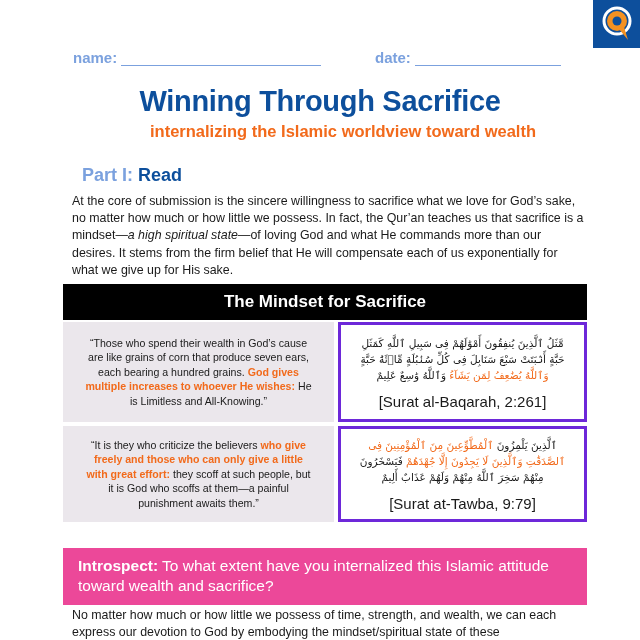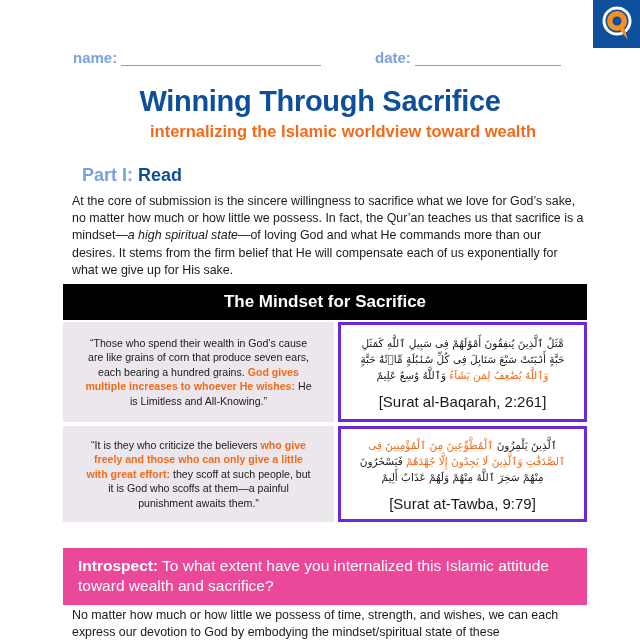--- a/index.html
+++ b/index.html
@@ -118,13 +118,13 @@
     </div>
     <div class="arabic-box">
       <div class="arabic"><span>ٱلَّذِينَ يَلْمِزُونَ </span><span class="ahl">ٱلْمُطَّوِّعِينَ مِنَ ٱلْمُؤْمِنِينَ فِى ٱلصَّدَقَٰتِ وَٱلَّذِينَ لَا يَجِدُونَ إِلَّا جُهْدَهُمْ</span><span> فَيَسْخَرُونَ مِنْهُمْ سَخِرَ ٱللَّهُ مِنْهُمْ وَلَهُمْ عَذَابٌ أَلِيمٌ</span></div>
       <div class="ref">[Surat at-Tawba, 9:79]</div>
     </div>
   </div>
 </div>
 
 <div class="introspect"><b>Introspect:</b><span> To what extent have you internalized this Islamic attitude toward wealth and sacrifice?</span></div>
 
-<div class="closing">No matter how much or how little we possess of time, strength, and wishes, we can each express our devotion to God by embodying the mindset/spiritual state of these</div>
+<div class="closing">No matter how much or how little we possess of time, strength, and wealth, we can each express our devotion to God by embodying the mindset/spiritual state of these</div>
 
 </body></html>

